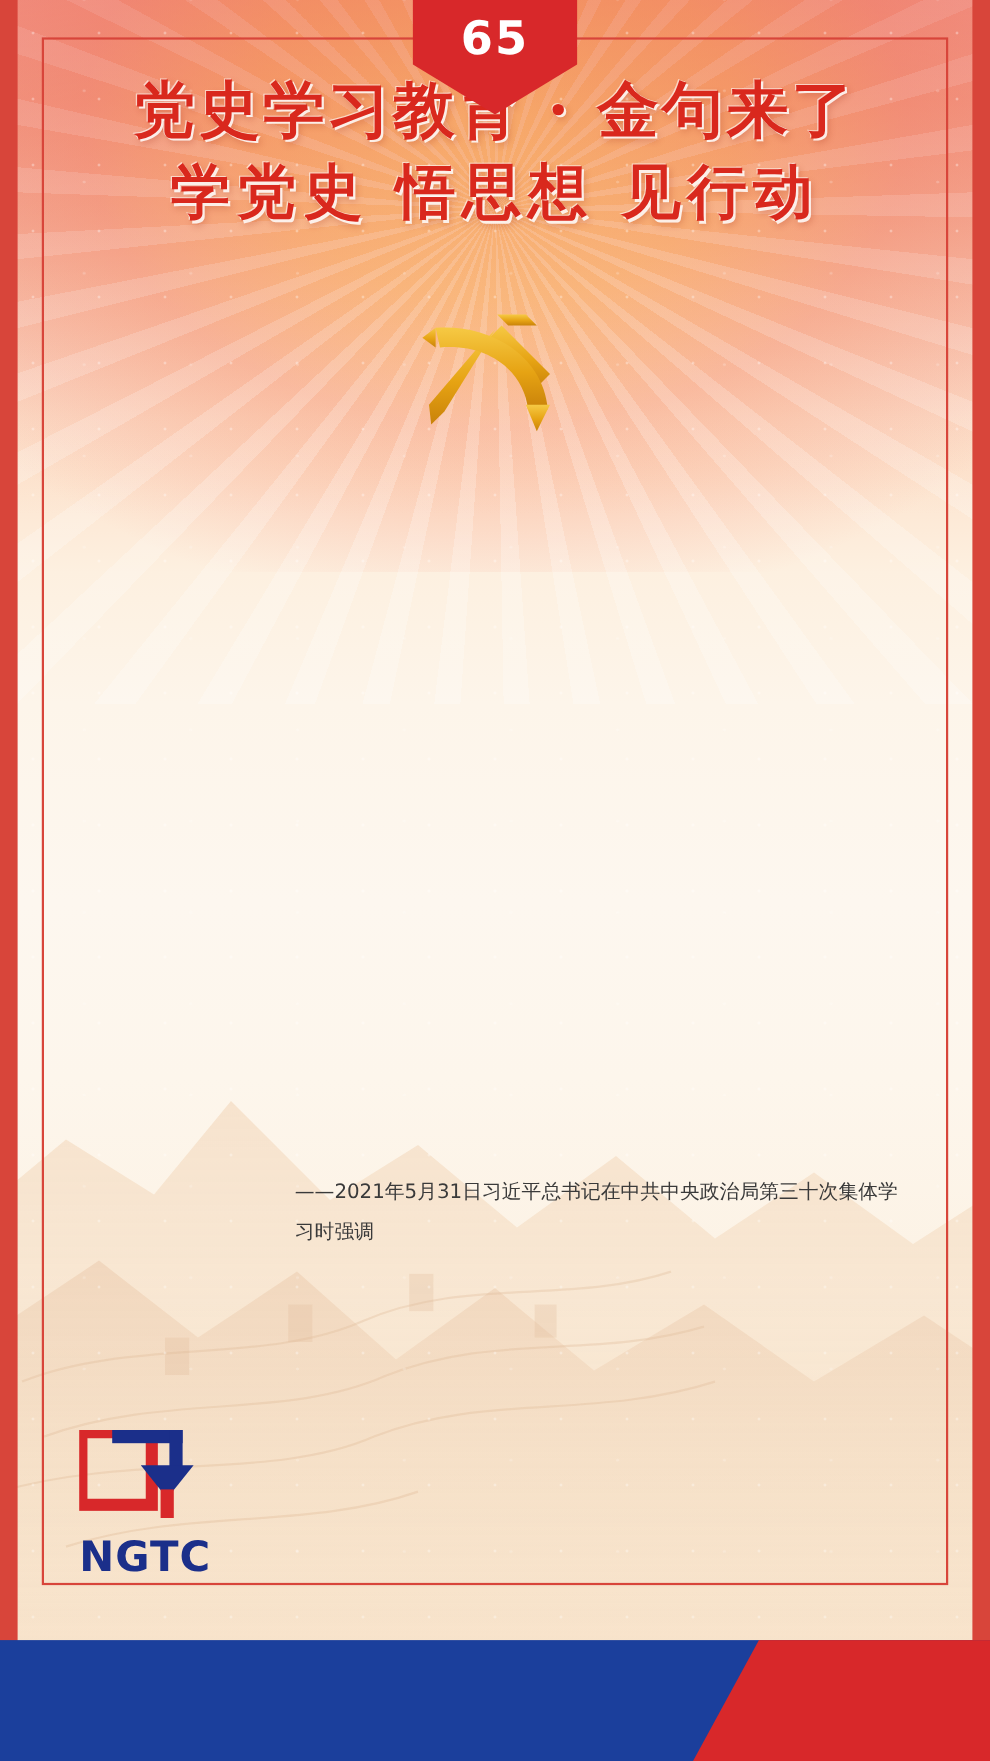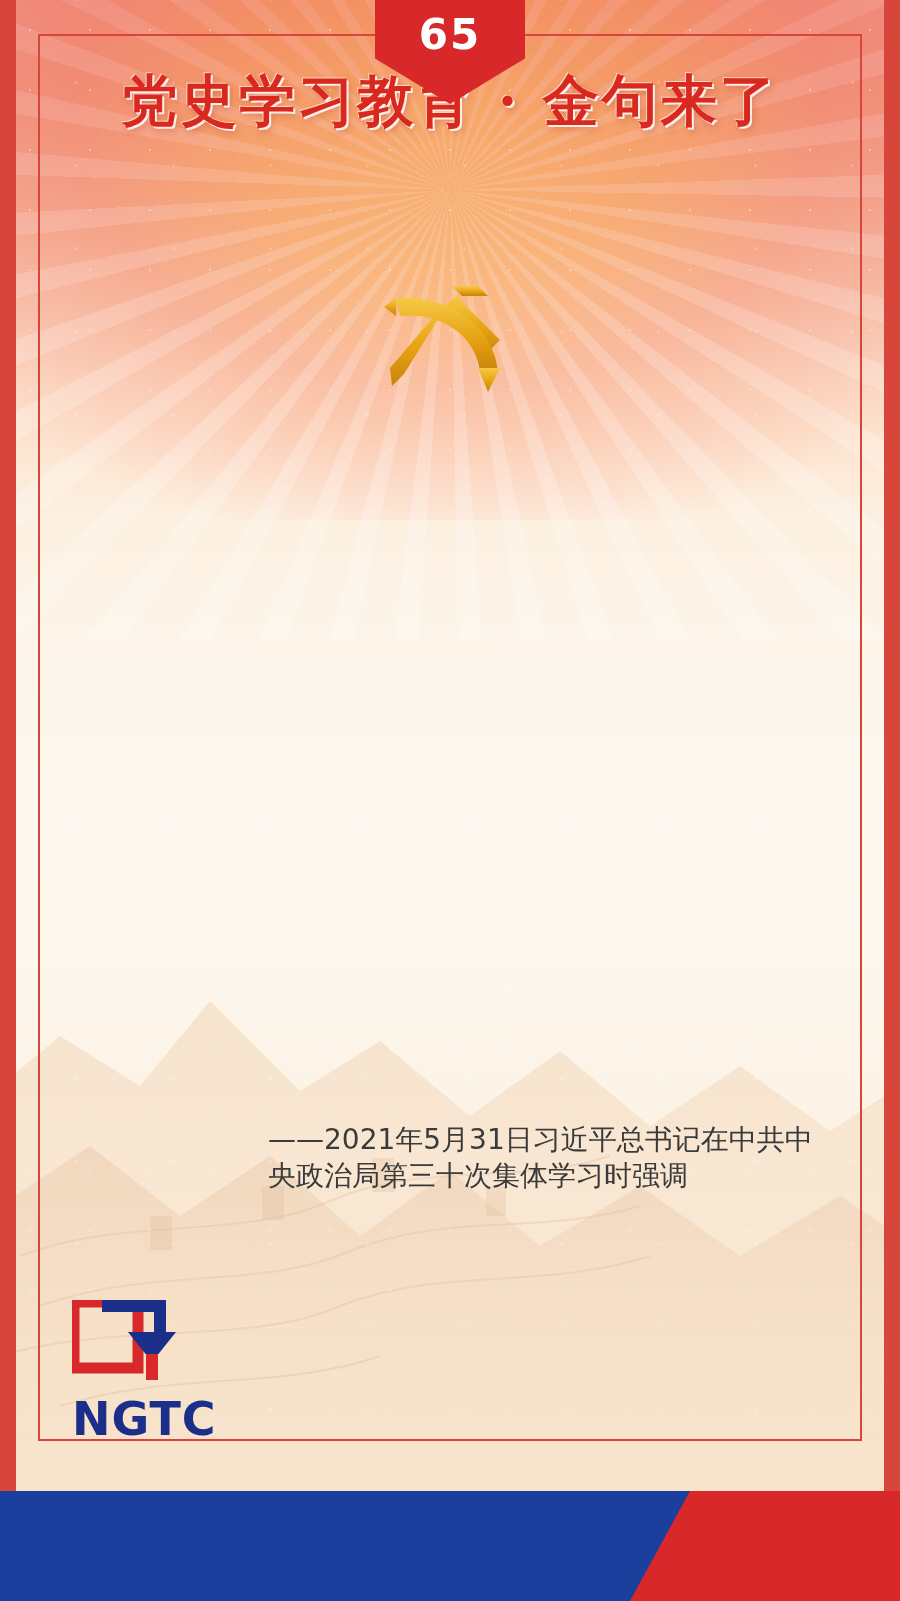--- a/index.html
+++ b/index.html
@@ -178,24 +178,24 @@
     text-align: justify;
     text-indent: 74px;
     letter-spacing: 0.5px;
   }
 
   
   .attribution {
     position: absolute;
     left: 268px;
     right: 78px;
-    top: 1122px;
+    top: 1066px;
     z-index: 5;
     font-family: "DejaVu Sans", "Liberation Sans", sans-serif;
-    font-size: 28px;
+    font-size: 18px;
     line-height: 36px;
     color: #3a3a3a;
   }
 
   
   .logo {
     position: absolute;
     left: 72px;
     top: 1300px;
     width: 130px;
@@ -203,21 +203,21 @@
   }
   .logo-mark {
     position: relative;
     width: 112px;
     height: 82px;
   }
   .logo-text {
     margin-top: 6px;
     font-family: "DejaVu Sans", "Liberation Sans", sans-serif;
     font-weight: bold;
-    font-size: 46px;
+    font-size: 38px;
     letter-spacing: 1px;
     color: #1b2f8a;
   }
 
   
   .bottombar {
     position: absolute;
     left: 0; right: 0; bottom: 0;
     height: 110px;
     background: #1b3f9c;
@@ -297,20 +297,21 @@
   </svg>
 
   <div class="bg-dots"></div>
 
   <div class="edge-left"></div>
   <div class="edge-right"></div>
   <div class="frame"></div>
 
   <div class="headline">
     <div class="line1">党史学习教育 · 金句来了</div>
+    <div class="line2">学党史  悟思想  见行动</div>
   </div>
 
   <svg class="emblem" viewBox="0 0 180 150">
     <defs>
       <linearGradient id="gold" x1="0" y1="0" x2="0" y2="1">
         <stop offset="0%" stop-color="#f6c944"></stop>
         <stop offset="55%" stop-color="#e6a313"></stop>
         <stop offset="100%" stop-color="#c9820a"></stop>
       </linearGradient>
     </defs>

